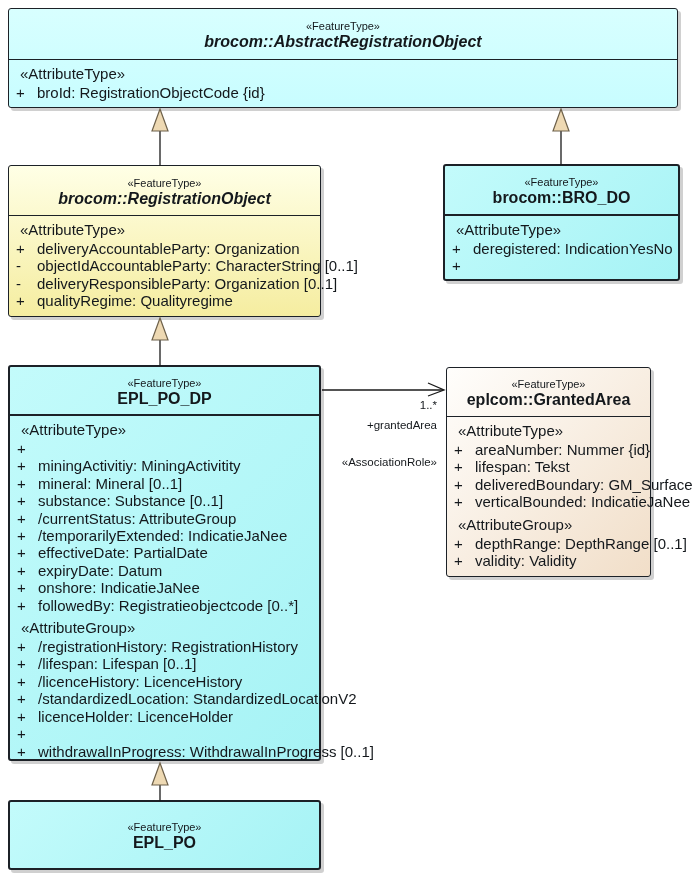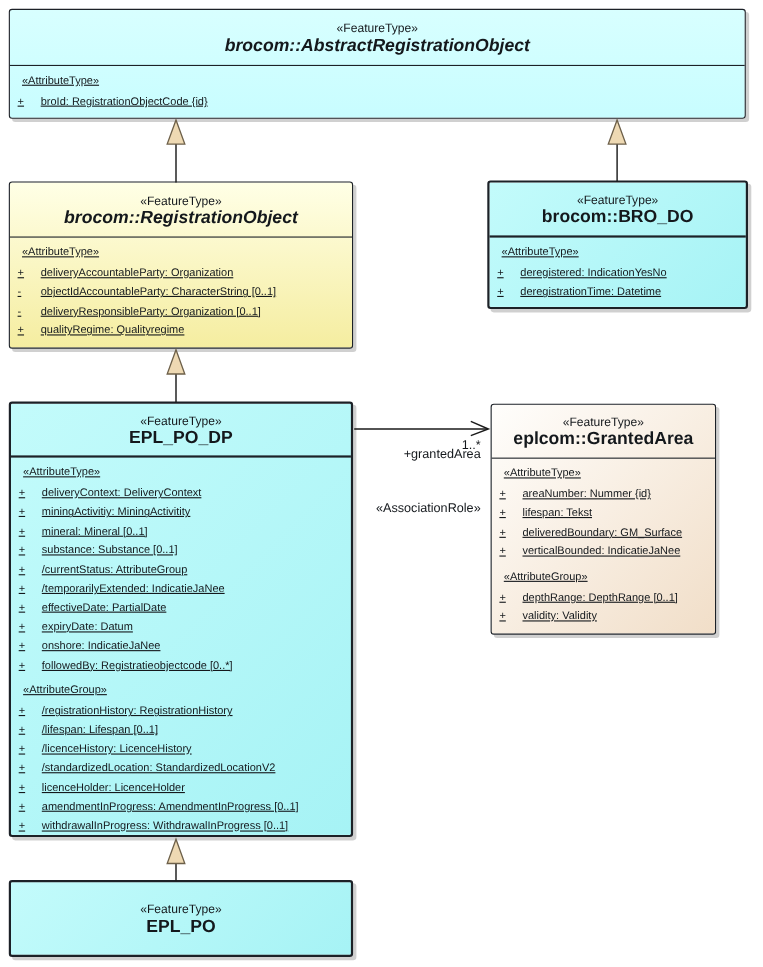--- a/index.html
+++ b/index.html
@@ -19,21 +19,21 @@
   .cream{background:linear-gradient(135deg,#fffefc 0%,#f1dec8 100%);}
   .title{
     display:flex;flex-direction:column;justify-content:center;align-items:center;
     gap:3px;box-sizing:border-box;border-bottom:1px solid #1c2127;
   }
   .title.no-div{border-bottom:none;}
   .thick .title{border-bottom-width:2px;}
   .stereo{font-size:11px;line-height:12px;}
   .cname{font-size:16px;line-height:13px;font-weight:bold;}
   .abstract{font-style:italic;}
-  .attrs{padding-top:3px;font-size:10px;text-decoration:underline;}
+  .attrs{padding-top:3px;font-size:15px;}
   .sec{line-height:16px;margin:3px 0 2px 0;padding-left:11px;white-space:nowrap;}
   .row{display:flex;line-height:17.4px;white-space:nowrap;}
   .vis{width:21px;padding-left:7px;flex:none;}
   .lbl{position:absolute;font-size:11.5px;line-height:14px;text-align:right;width:107px;left:330px;white-space:nowrap;}
   svg.overlay{position:absolute;left:0;top:0;pointer-events:none;}
   .stem{stroke:#1a1a1a;stroke-width:1.3;fill:none;}
   .gen-head{fill:#eed9b3;stroke:#6d604a;stroke-width:1.2;}
 </style>
 </head>
 <body>
@@ -86,35 +86,33 @@
       <div class="cname">brocom::BRO_DO</div>
     </div>
     <div class="attrs">
       <div class="sec">«AttributeType»</div>
       <div class="row">
         <span class="vis">+</span>
         <span class="atext">deregistered: IndicationYesNo</span>
       </div>
       <div class="row">
         <span class="vis">+</span>
-        <span class="atext">deregistrationTime: Datetime</span>
       </div>
     </div>
   </div>
 
   <div class="box cyan thick" style="left:8px;top:365px;width:313px;height:396px;">
     <div class="title" style="height:49px;">
       <div class="stereo">«FeatureType»</div>
       <div class="cname">EPL_PO_DP</div>
     </div>
     <div class="attrs">
       <div class="sec">«AttributeType»</div>
       <div class="row">
         <span class="vis">+</span>
-        <span class="atext">deliveryContext: DeliveryContext</span>
       </div>
       <div class="row">
         <span class="vis">+</span>
         <span class="atext">miningActivitiy: MiningActivitity</span>
       </div>
       <div class="row">
         <span class="vis">+</span>
         <span class="atext">mineral: Mineral [0..1]</span>
       </div>
       <div class="row">
@@ -161,21 +159,20 @@
       <div class="row">
         <span class="vis">+</span>
         <span class="atext">/standardizedLocation: StandardizedLocationV2</span>
       </div>
       <div class="row">
         <span class="vis">+</span>
         <span class="atext">licenceHolder: LicenceHolder</span>
       </div>
       <div class="row">
         <span class="vis">+</span>
-        <span class="atext">amendmentInProgress: AmendmentInProgress [0..1]</span>
       </div>
       <div class="row">
         <span class="vis">+</span>
         <span class="atext">withdrawalInProgress: WithdrawalInProgress [0..1]</span>
       </div>
     </div>
   </div>
 
   <div class="box cream" style="left:446px;top:367px;width:205px;height:210px;">
     <div class="title" style="height:49px;">
@@ -213,21 +210,21 @@
   </div>
 
   <div class="box cyan thick" style="left:8px;top:800px;width:313px;height:70px;">
     <div class="title no-div" style="height:100%;">
       <div class="stereo">«FeatureType»</div>
       <div class="cname">EPL_PO</div>
     </div>
   </div>
 
   <div class="lbl" style="top:398px;">1..*</div>
-  <div class="lbl" style="top:406px;">+grantedArea</div>
+  <div class="lbl" style="top:418px;">+grantedArea</div>
   <div class="lbl" style="top:455px;">«AssociationRole»</div>
 
   <svg class="overlay" width="694" height="879" viewBox="0 0 694 879">
     <g>
       <line class="stem" x1="160" y1="166" x2="160" y2="131"></line>
       <path class="gen-head" d="M160,109 L168,131 L152,131 Z"></path>
     </g>
     <g>
       <line class="stem" x1="561" y1="165" x2="561" y2="131"></line>
       <path class="gen-head" d="M561,109 L569,131 L553,131 Z"></path>

